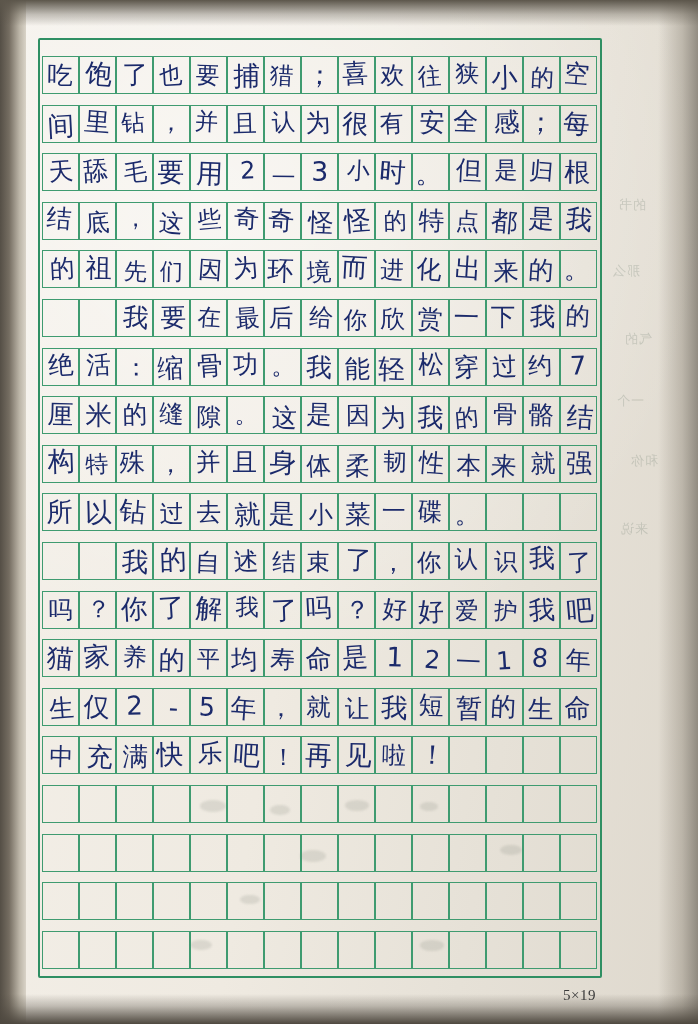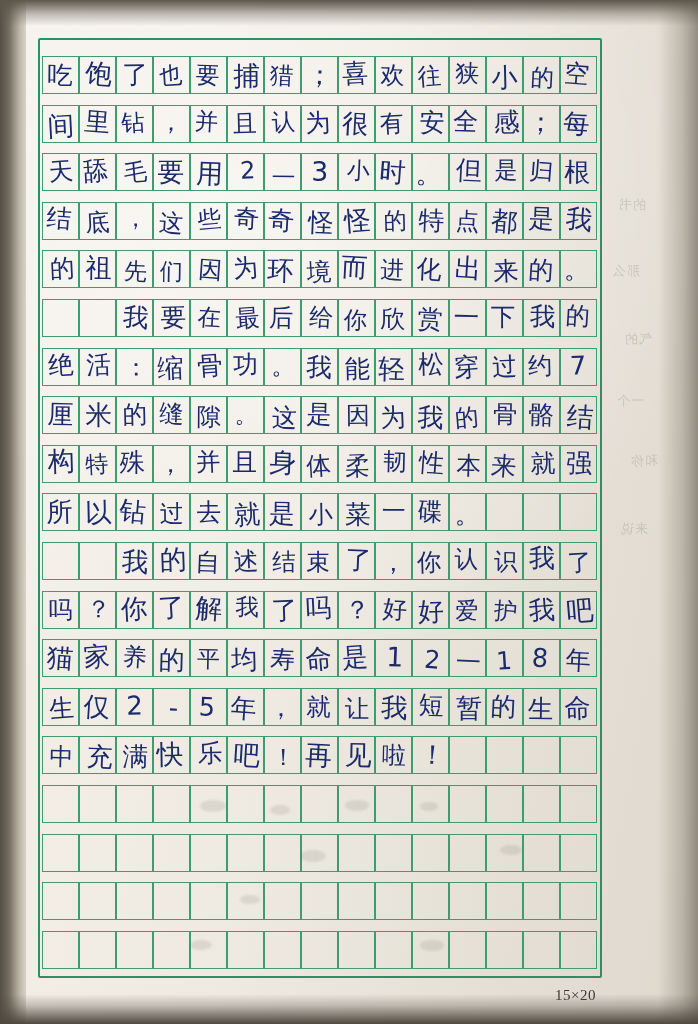--- a/index.html
+++ b/index.html
@@ -908,21 +908,21 @@
           <div class="cell blank"></div>
           <div class="cell blank"></div>
           <div class="cell blank"></div>
           <div class="cell blank"></div>
           <div class="cell blank"></div>
           <div class="cell blank"></div>
           <div class="cell blank"></div>
           <div class="cell blank"></div>
         </div>
       </div>
-    <div id="sheet-footer">15×20</div>
+    <div id="sheet-footer">5×19</div>
   </div>
 <div class="smudge" style="left: 200px; top: 800px; width: 26px; height: 12px;"></div>
     <div class="smudge" style="left: 270px; top: 805px; width: 20px; height: 10px;"></div>
     <div class="smudge" style="left: 345px; top: 800px; width: 24px; height: 11px;"></div>
     <div class="smudge" style="left: 420px; top: 802px; width: 18px; height: 9px;"></div>
     <div class="smudge" style="left: 500px; top: 845px; width: 22px; height: 10px;"></div>
     <div class="smudge" style="left: 300px; top: 850px; width: 26px; height: 12px;"></div>
     <div class="smudge" style="left: 240px; top: 895px; width: 20px; height: 9px;"></div>
     <div class="smudge" style="left: 420px; top: 940px; width: 24px; height: 11px;"></div>
     <div class="smudge" style="left: 190px; top: 940px; width: 22px; height: 10px;"></div>

